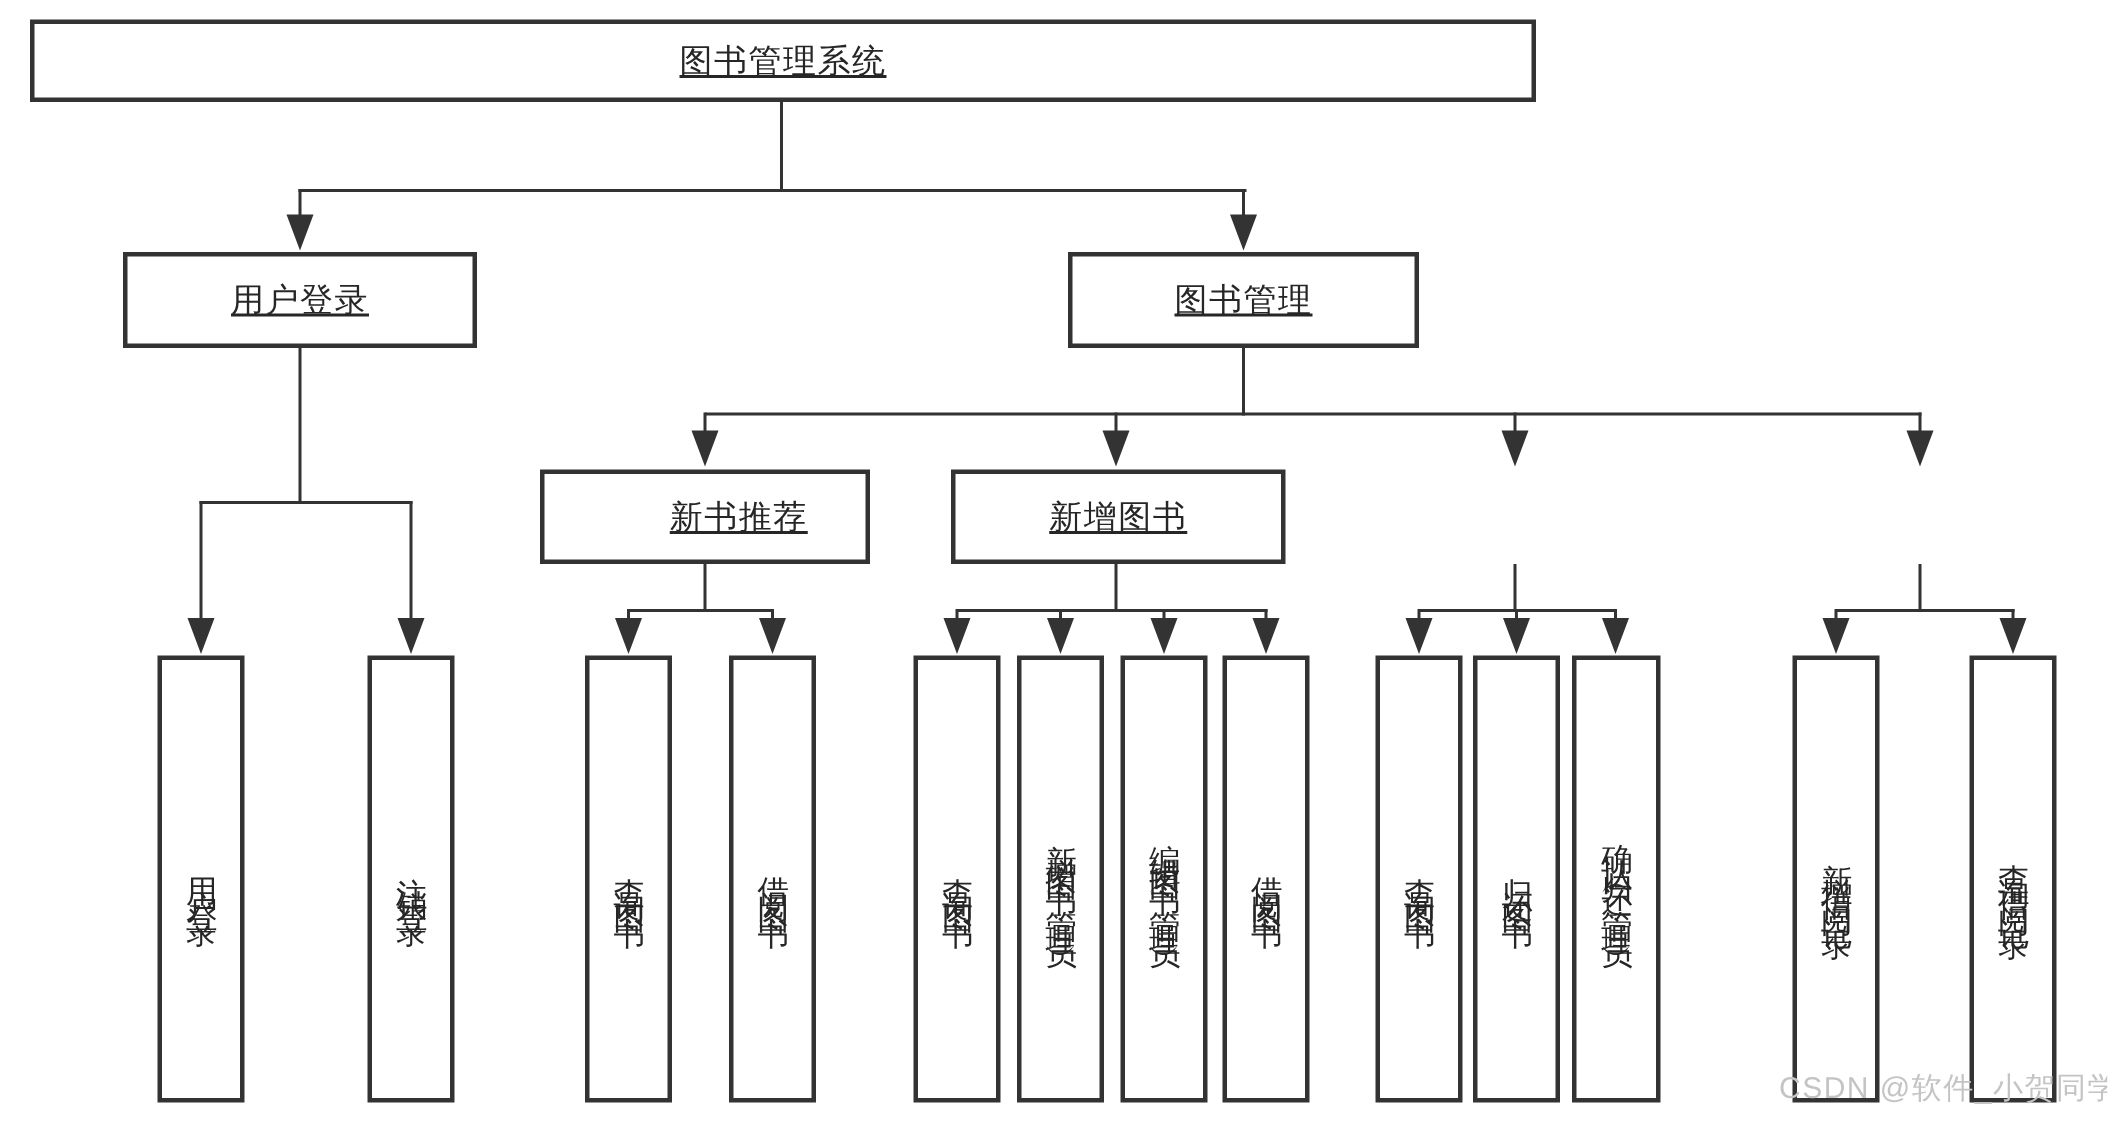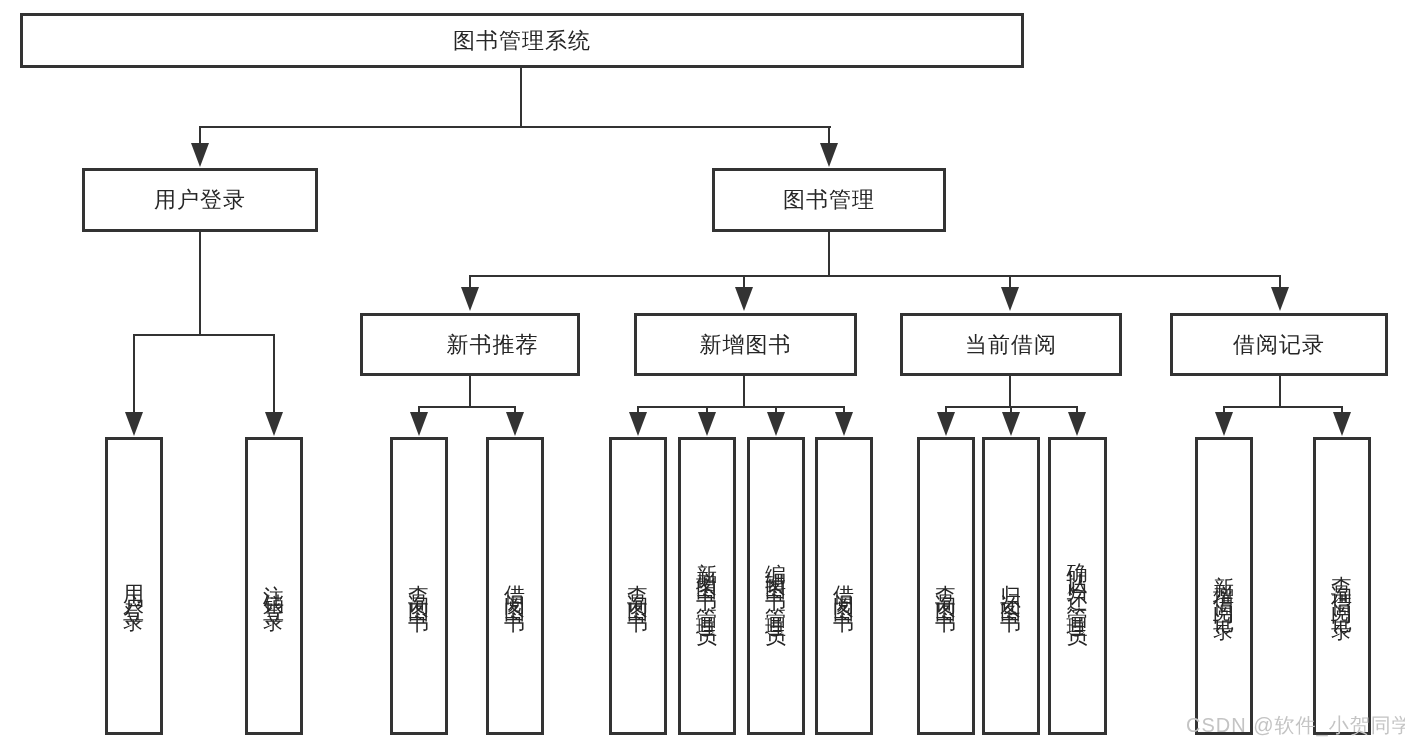--- a/index.html
+++ b/index.html
@@ -19,20 +19,21 @@
   }
   .hbox{
     position:absolute;
     box-sizing:border-box;
     border:3px solid var(--line);
     background:var(--bg);
     display:flex;align-items:center;justify-content:center;
     font-size:22px;
     letter-spacing:1px;
     white-space:nowrap;
+    text-decoration:underline;
   }
   .vbox{
     position:absolute;
     box-sizing:border-box;
     border:3px solid var(--line);
     background:var(--bg);
     display:flex;align-items:center;justify-content:center;
     font-size:21px;
   }
   .vbox .vtext{
@@ -98,26 +99,20 @@
   <div class="vline" style="left:1009px;top:275px;height:14px;"></div>
   <div class="arrow" style="left:1001px;top:287px;"></div>
   <div class="vline" style="left:1279px;top:275px;height:14px;"></div>
   <div class="arrow" style="left:1271px;top:287px;"></div>
 
   <div class="hbox" style="left:360px;top:313px;width:220px;height:63px;padding-left:45px;">
     <span>新书推荐</span>
   </div>
   <div class="hbox" style="left:634px;top:313px;width:223px;height:63px;">
     <span>新增图书</span>
-  </div>
-  <div class="hbox" style="left:900px;top:313px;width:222px;height:63px;">
-    <span>当前借阅</span>
-  </div>
-  <div class="hbox" style="left:1170px;top:313px;width:218px;height:63px;">
-    <span>借阅记录</span>
   </div>
 
   <div class="vline" style="left:469px;top:376px;height:32px;"></div>
   <div class="hline" style="left:419px;top:406px;width:97px;"></div>
   <div class="vline" style="left:418px;top:406px;height:10px;"></div>
   <div class="arrow" style="left:410px;top:412px;"></div>
   <div class="vline" style="left:514px;top:406px;height:10px;"></div>
   <div class="arrow" style="left:506px;top:412px;"></div>
 
   <div class="vline" style="left:743px;top:376px;height:32px;"></div>

